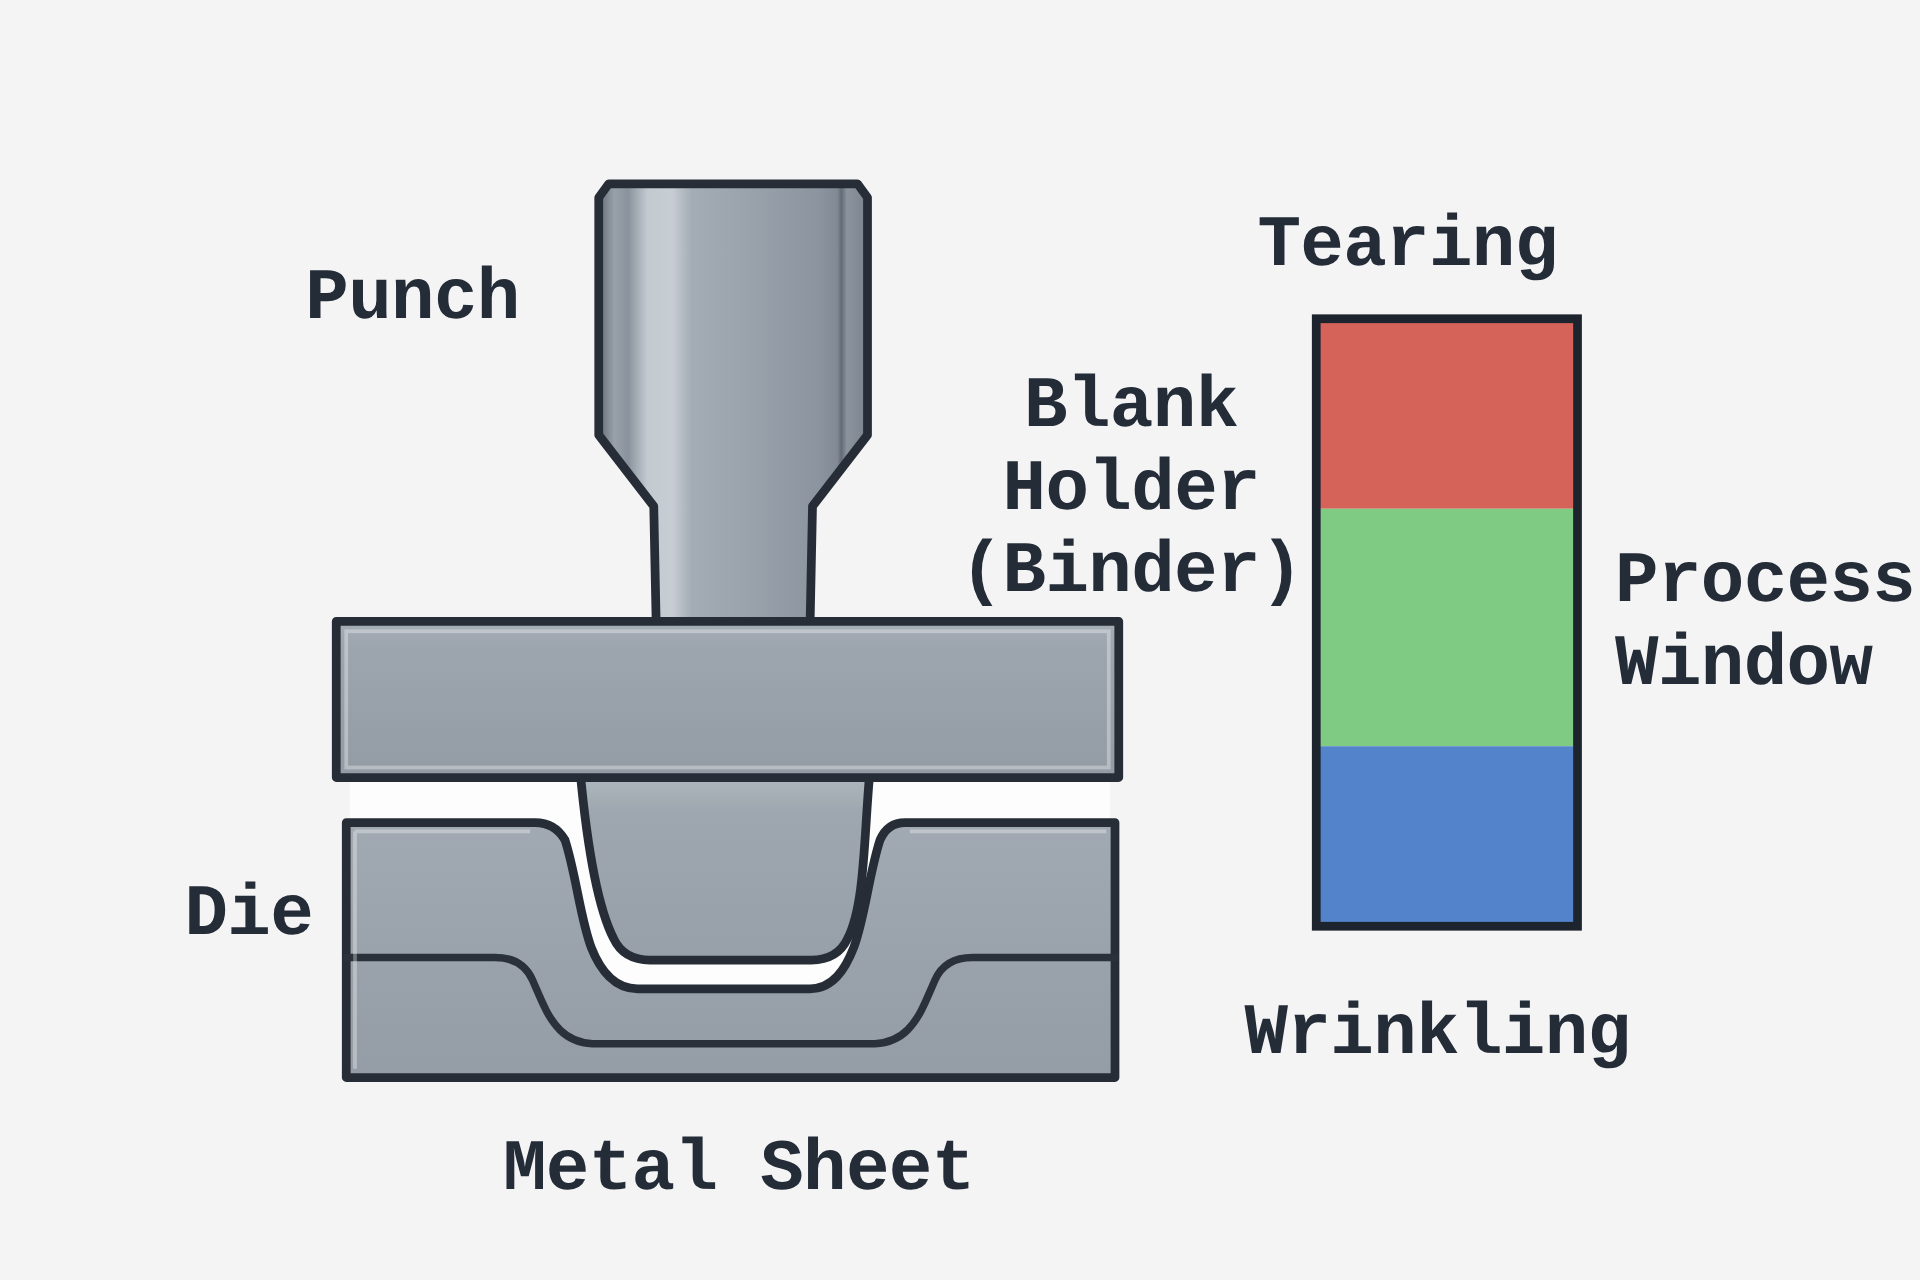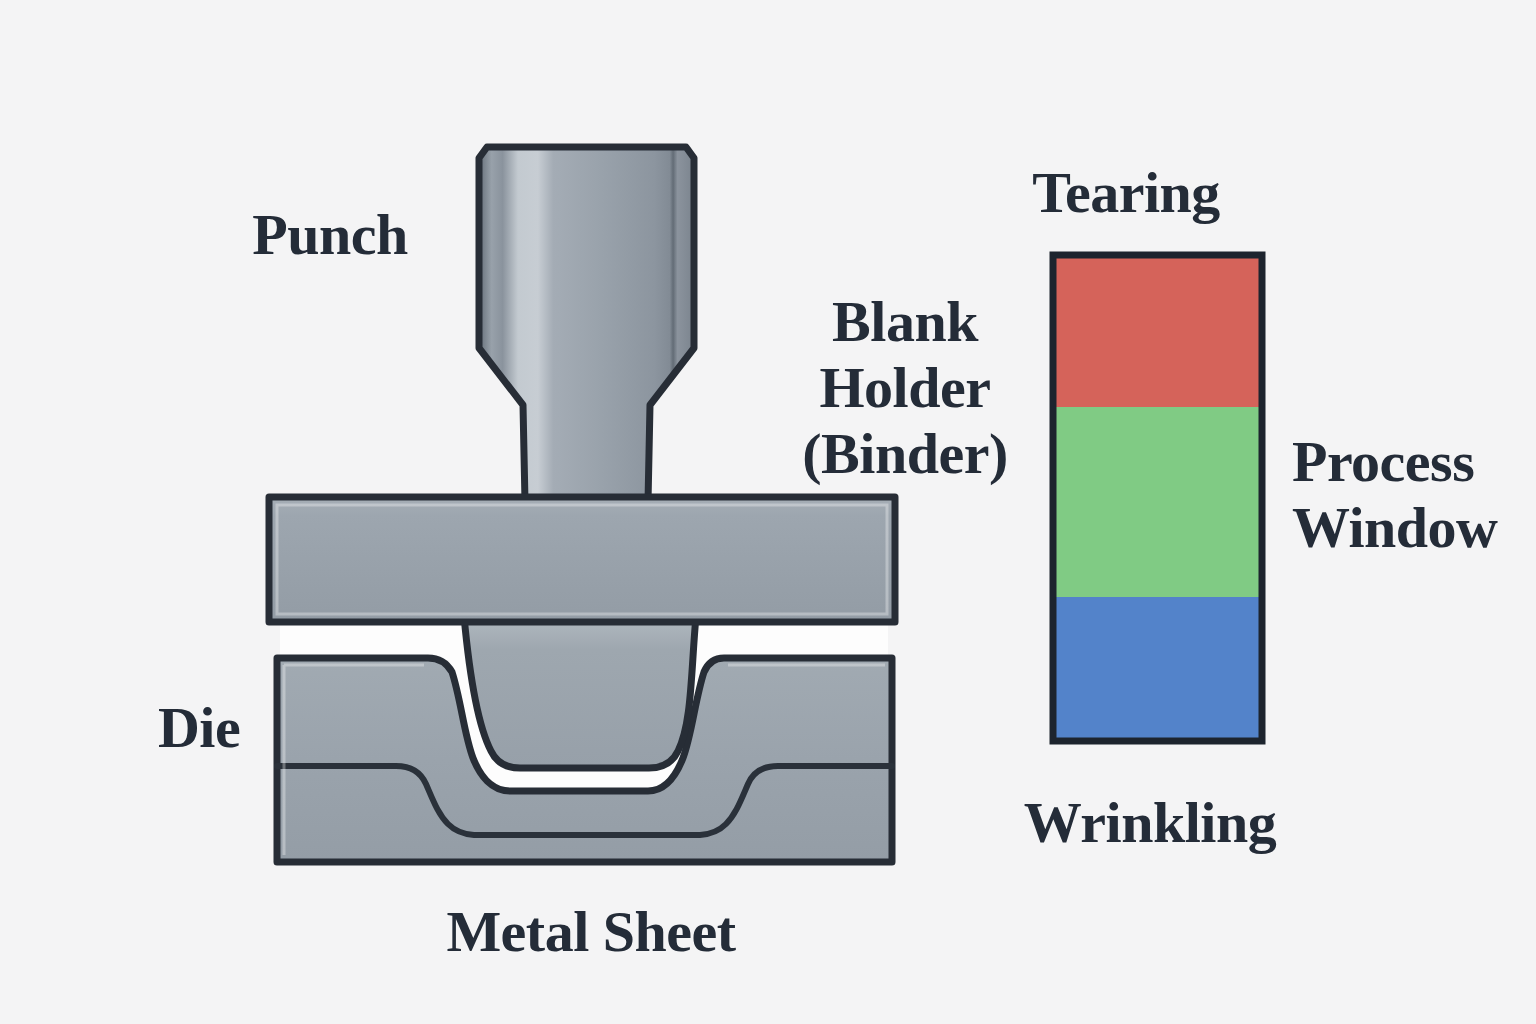--- a/index.html
+++ b/index.html
@@ -2,21 +2,21 @@
 <html style="--background: #f4f4f5; --outline: #272d36; --text: #242c38; --metal: #9aa3ac; --metal_dark: #7b848e; --metal_light: #c7cdd3; --gap_white: #fdfdfd; --bar_border: #1d242e;"><head>
 <meta charset="utf-8">
 <style>
   :root{
     --background:#f4f4f5; --outline:#272d36; --text:#242c38;
     --metal:#9aa3ac; --metal_dark:#7b848e; --metal_light:#c7cdd3;
     --gap_white:#fdfdfd; --bar_border:#1d242e;
   }
   html,body{margin:0;padding:0;background:var(--background);}
   .stage{position:relative;width:1536px;height:1024px;overflow:hidden;
-         font-family:Liberation Serif, serif;}
+         font-family:Liberation Mono, monospace;}
   svg{position:absolute;inset:0;display:block;}
   .lbl{fill:var(--text);font-weight:700;font-size:58px;letter-spacing:-0.5px;}
   .lbl-mid{text-anchor:middle;}
   .shape{stroke:var(--outline);stroke-width:7;stroke-linejoin:round;}
   .innerline{fill:none;stroke:#2a313a;stroke-width:6;stroke-linecap:round;}
   .bevel{fill:none;stroke:#ffffff;opacity:0.32;stroke-width:3;}
   .bar-outline{fill:none;stroke:var(--bar_border);stroke-width:7;}
 </style>
 </head>
 <body>

